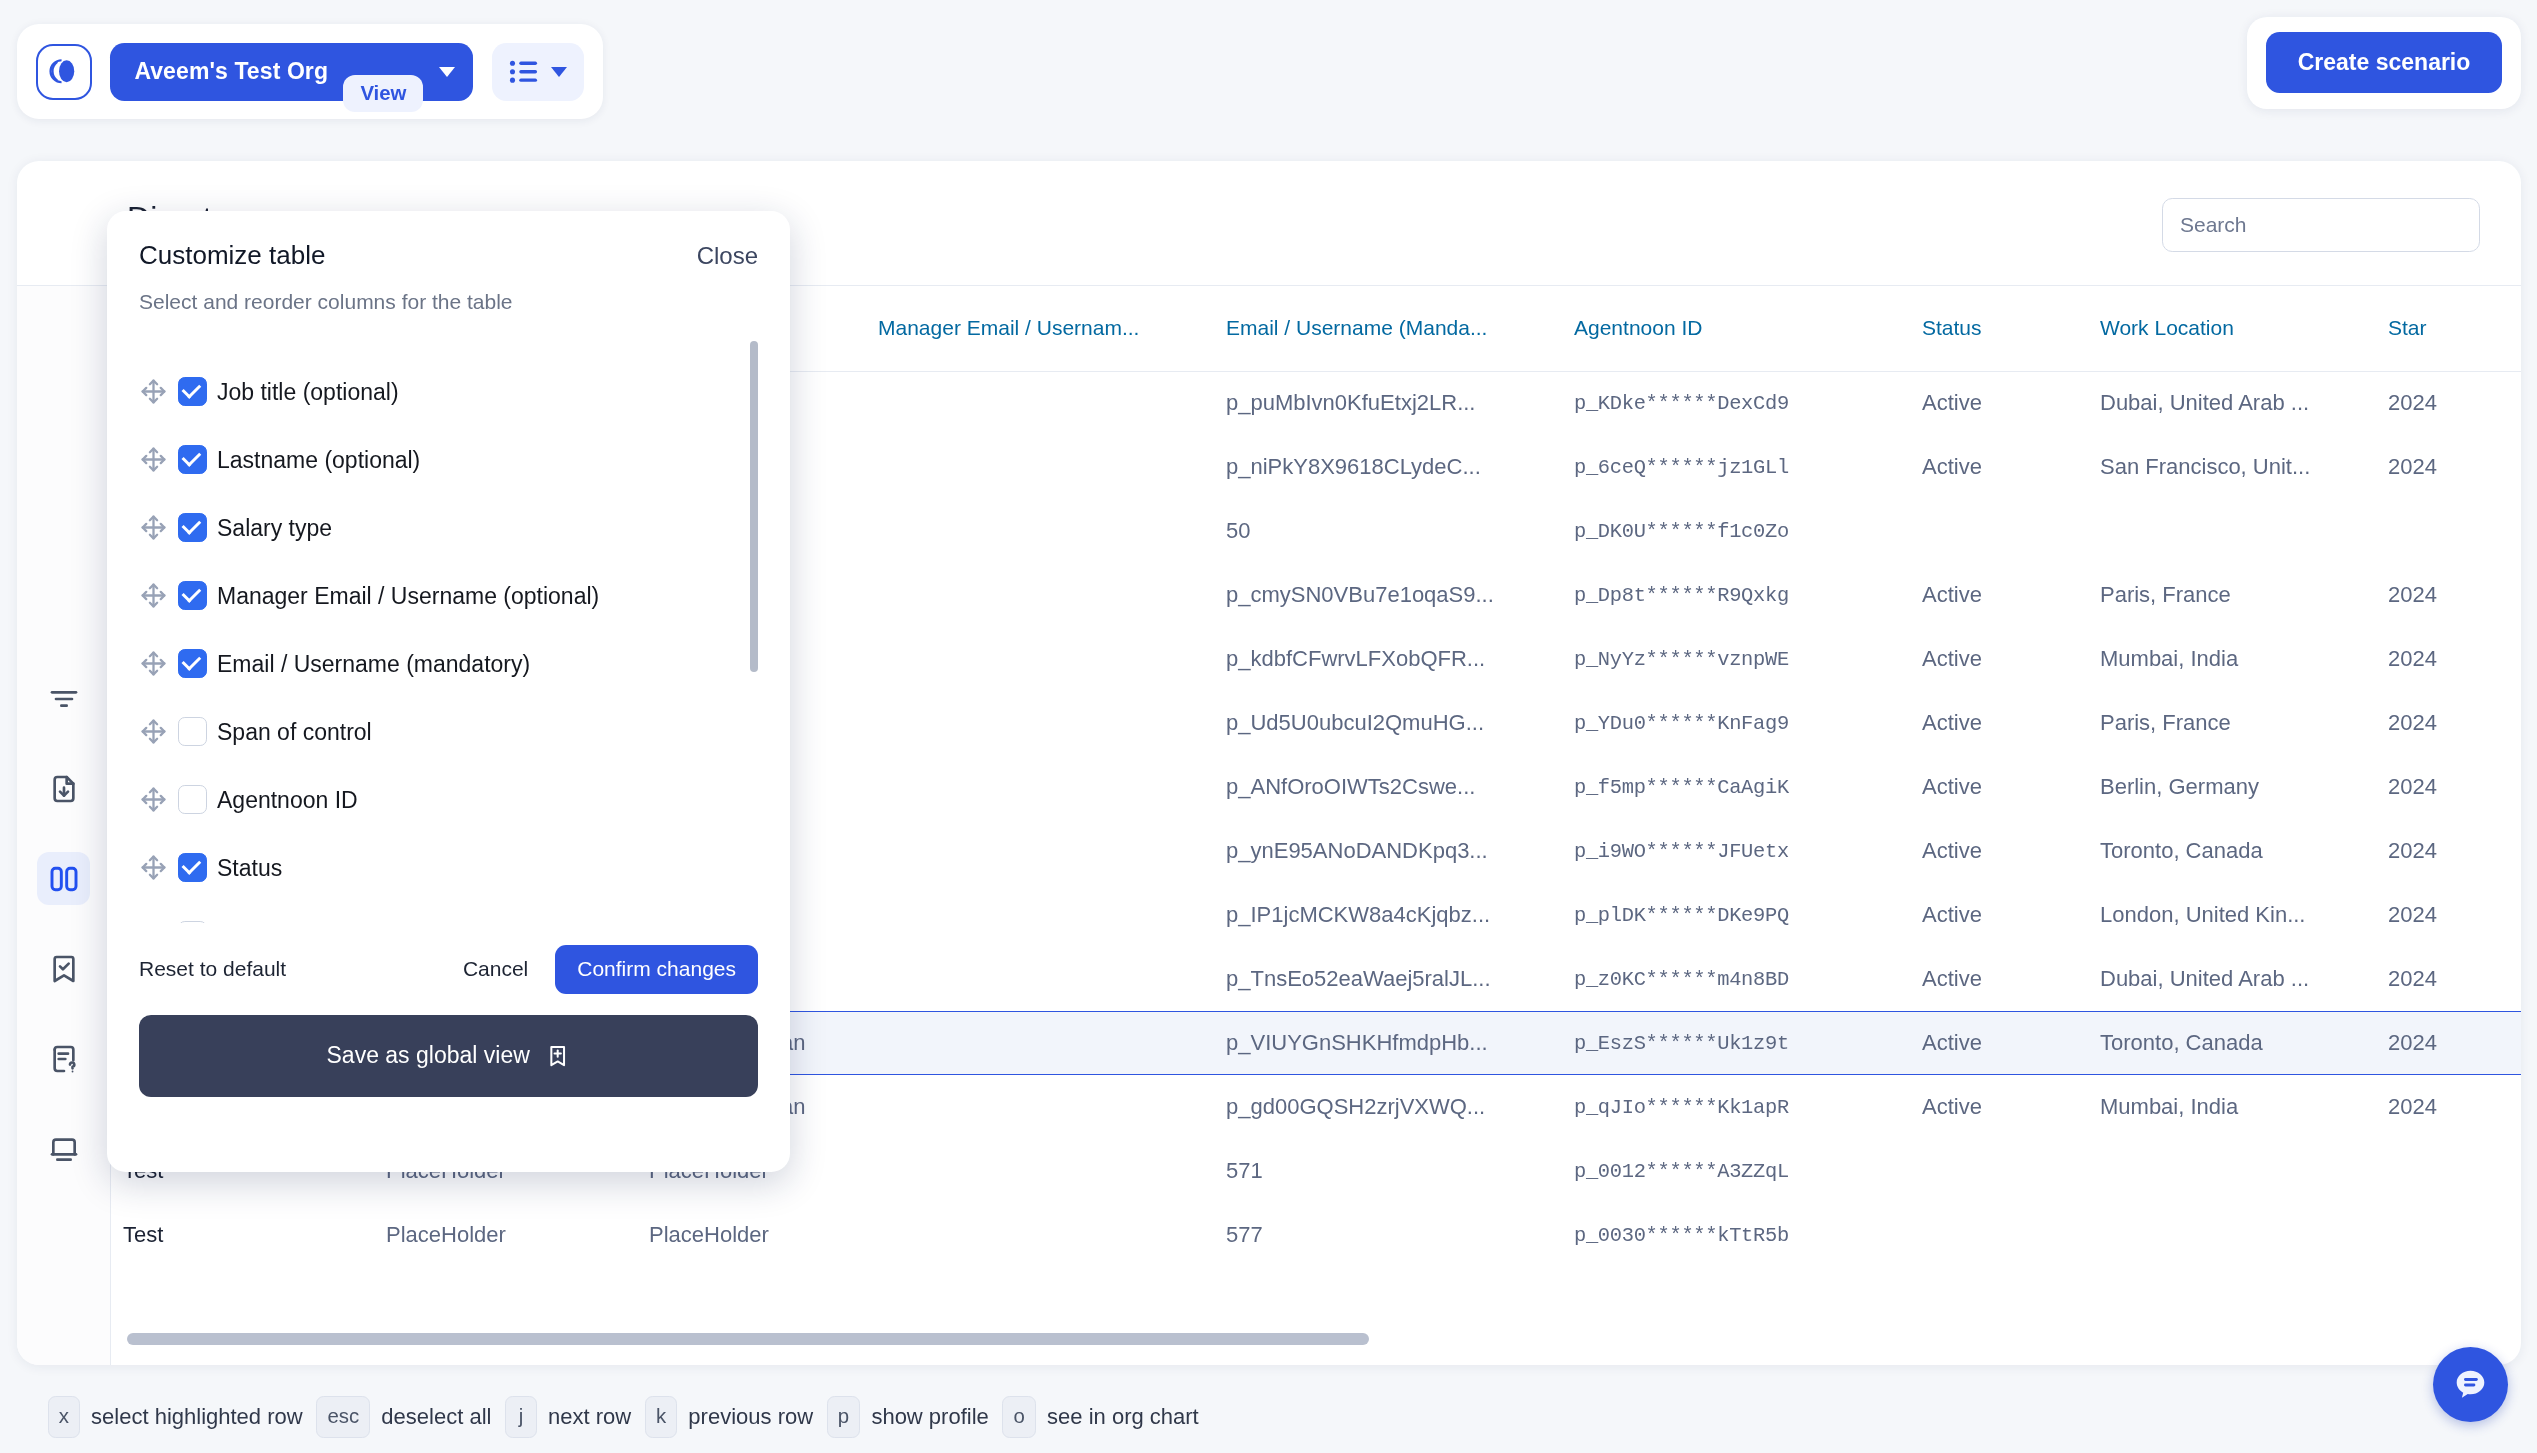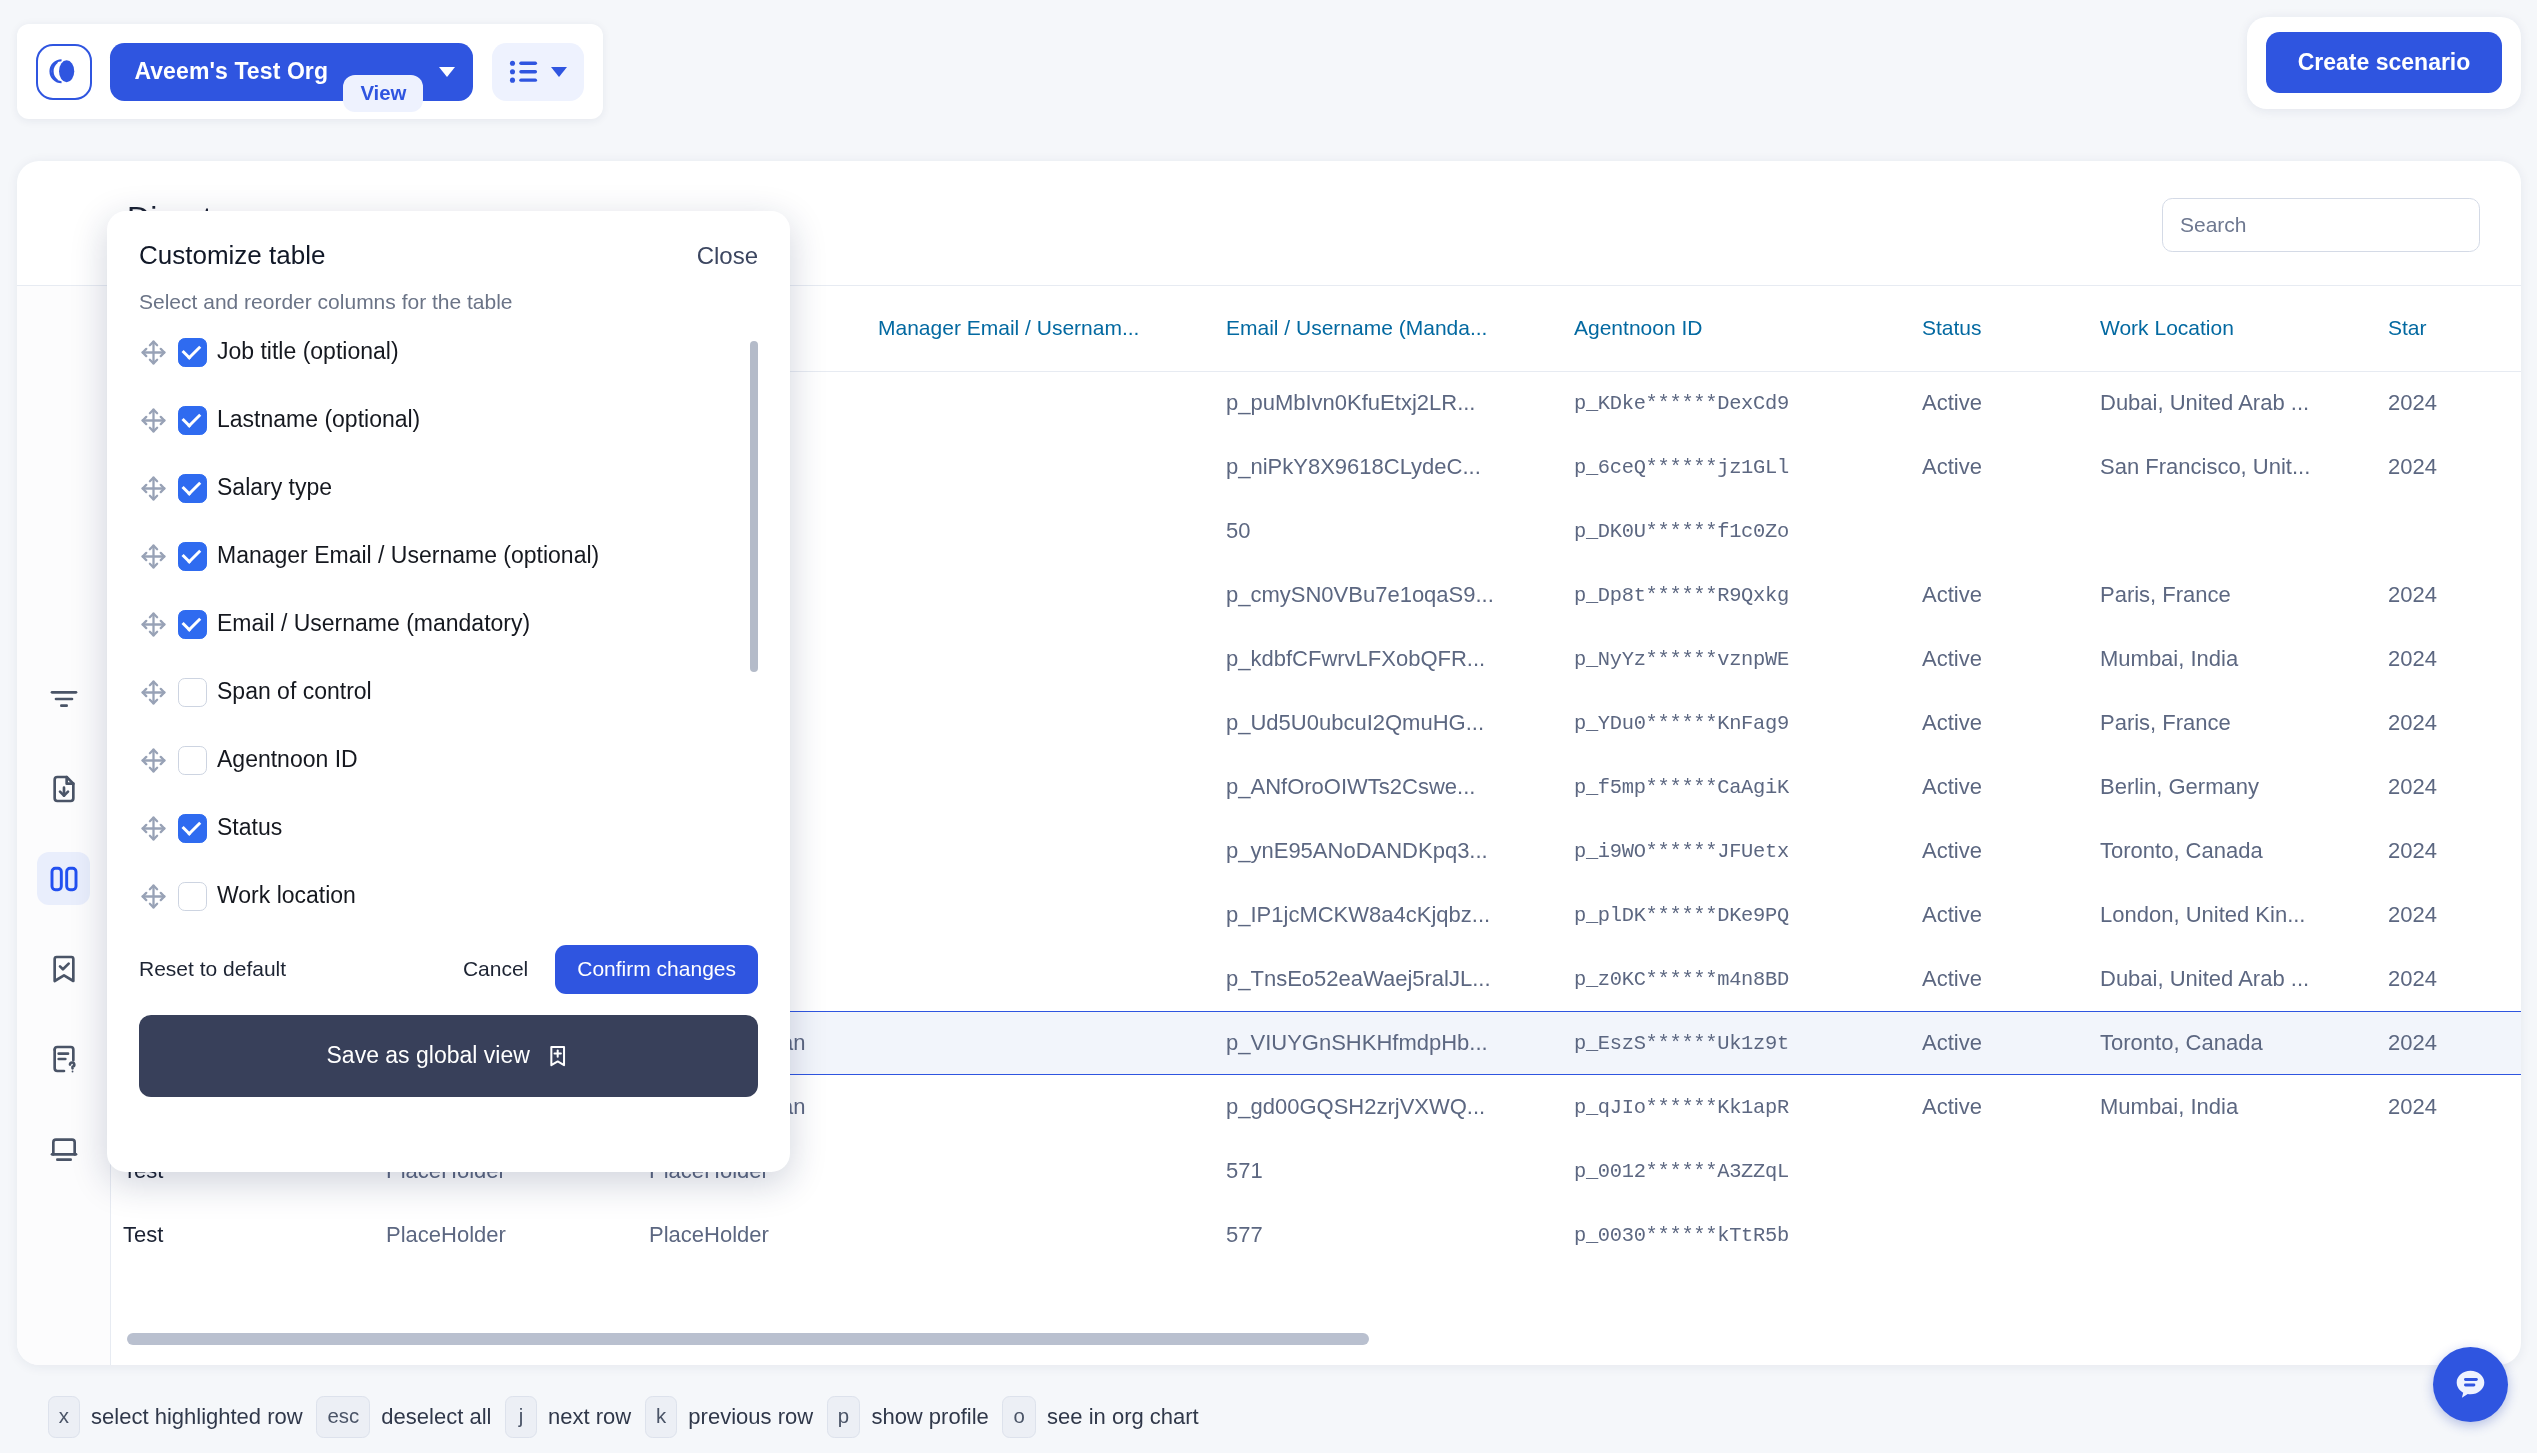--- a/index.html
+++ b/index.html
@@ -12,21 +12,21 @@
   body { position: relative; }
 
   
   .topbar {
     position: absolute; top: 0; left: 0; width: 2538px; height: 142px;
     background: #f5f7fa;
   }
   .org-shell {
     position: absolute; left: 17px; top: 24px;
     height: 95px; display: flex; align-items: center; gap: 18.7px;
-    background: #ffffff; border-radius: 12px; padding: 0 18.7px;
+    background: #ffffff; border-radius: 22px; padding: 0 18.7px;
     box-shadow: 0 1.7px 8.5px rgba(25,40,90,.07);
   }
   .logo-btn {
     width: 56px; height: 56px; border-radius: 17px;
     border: 2.1px solid #2f55e0; background: #fff;
     display: flex; align-items: center; justify-content: center;
     cursor: pointer; flex: none;
   }
   .logo-btn svg { display: block; }
   .org-pill {
@@ -155,21 +155,21 @@
   .modal-title { font-size: 26px; font-weight: 400; color: #111827; }
   .modal-close {
     position: absolute; right: 32px; top: 30.5px; font-size: 24px; color: #3c4660;
     cursor: pointer; background: none; border: none; font-family: "Liberation Sans", sans-serif;
   }
   .modal-sub { margin-top: 18.7px; font-size: 21px; color: #6b7487; }
   .col-list {
     margin-top: 24px; height: 585px; overflow: hidden; position: relative;
     padding-right: 20.4px;
   }
-  .col-row { display: flex; align-items: flex-start; gap: 10px; height: 68px; }
+  .col-row { display: flex; align-items: flex-end; gap: 10px; height: 68px; }
   .drag-h { width: 29px; height: 29px; flex: none; cursor: grab; }
   .cbx {
     width: 29px; height: 29px; border-radius: 6.8px; flex: none; cursor: pointer;
     border: 1.7px solid #cdd4e1; background: #fff;
     display: flex; align-items: center; justify-content: center;
   }
   .cbx.on { background: #2f6bf0; border-color: #2f6bf0; }
   .cbx.on::after {
     content: ""; width: 13.6px; height: 7.6px; border-left: 3.4px solid #fff;
     border-bottom: 3.4px solid #fff; transform: rotate(-45deg) translate(0.8px,-2.5px);

